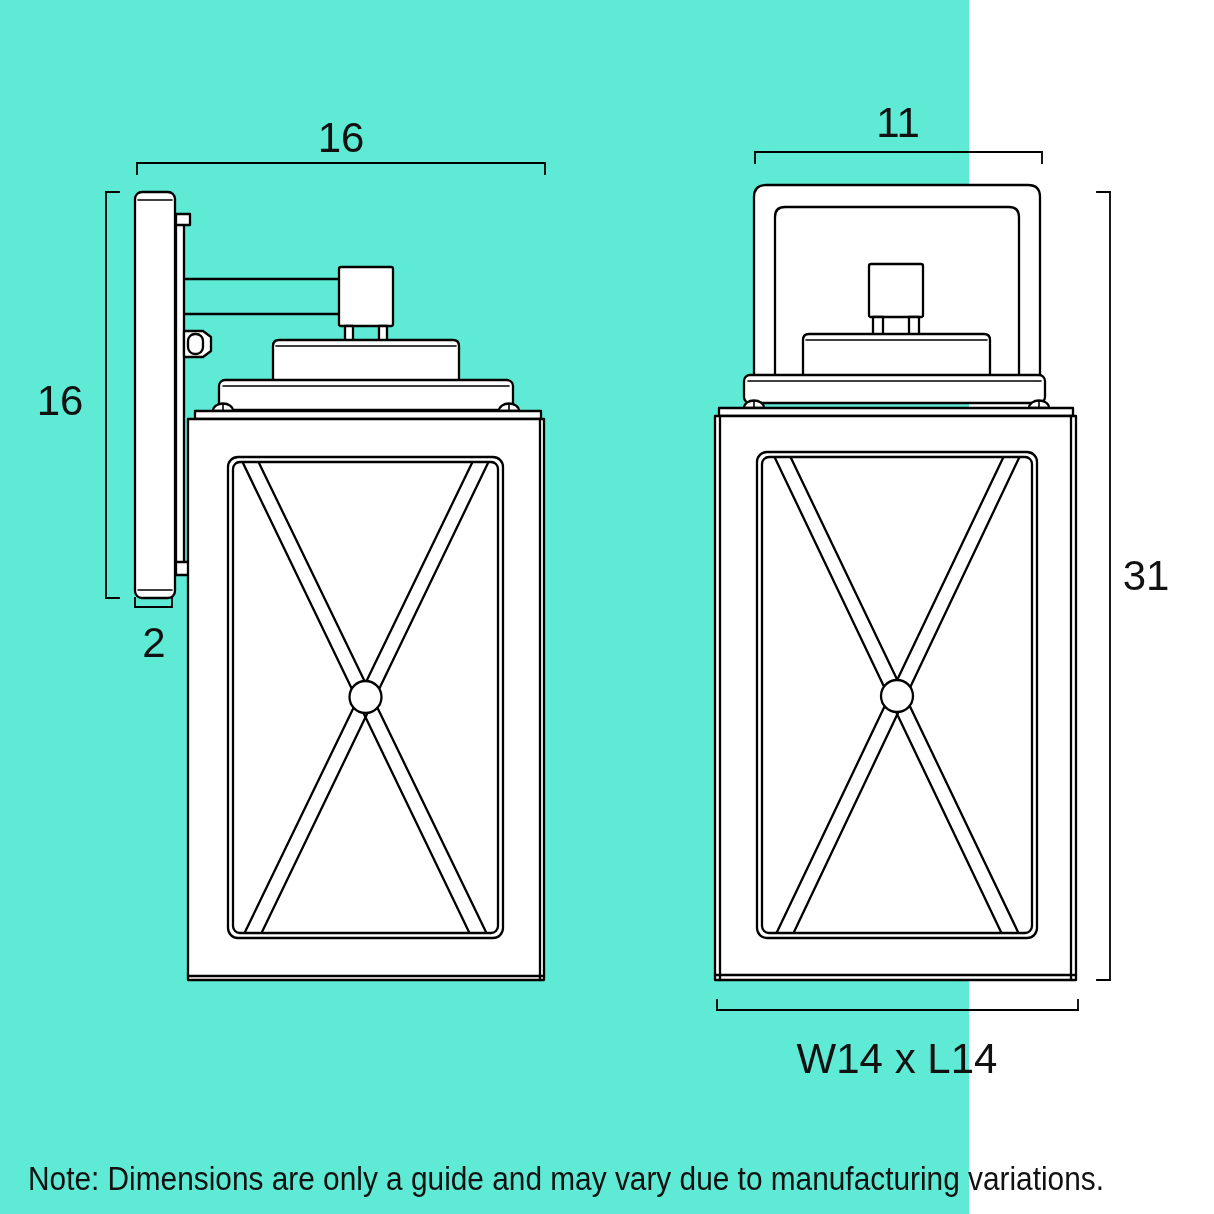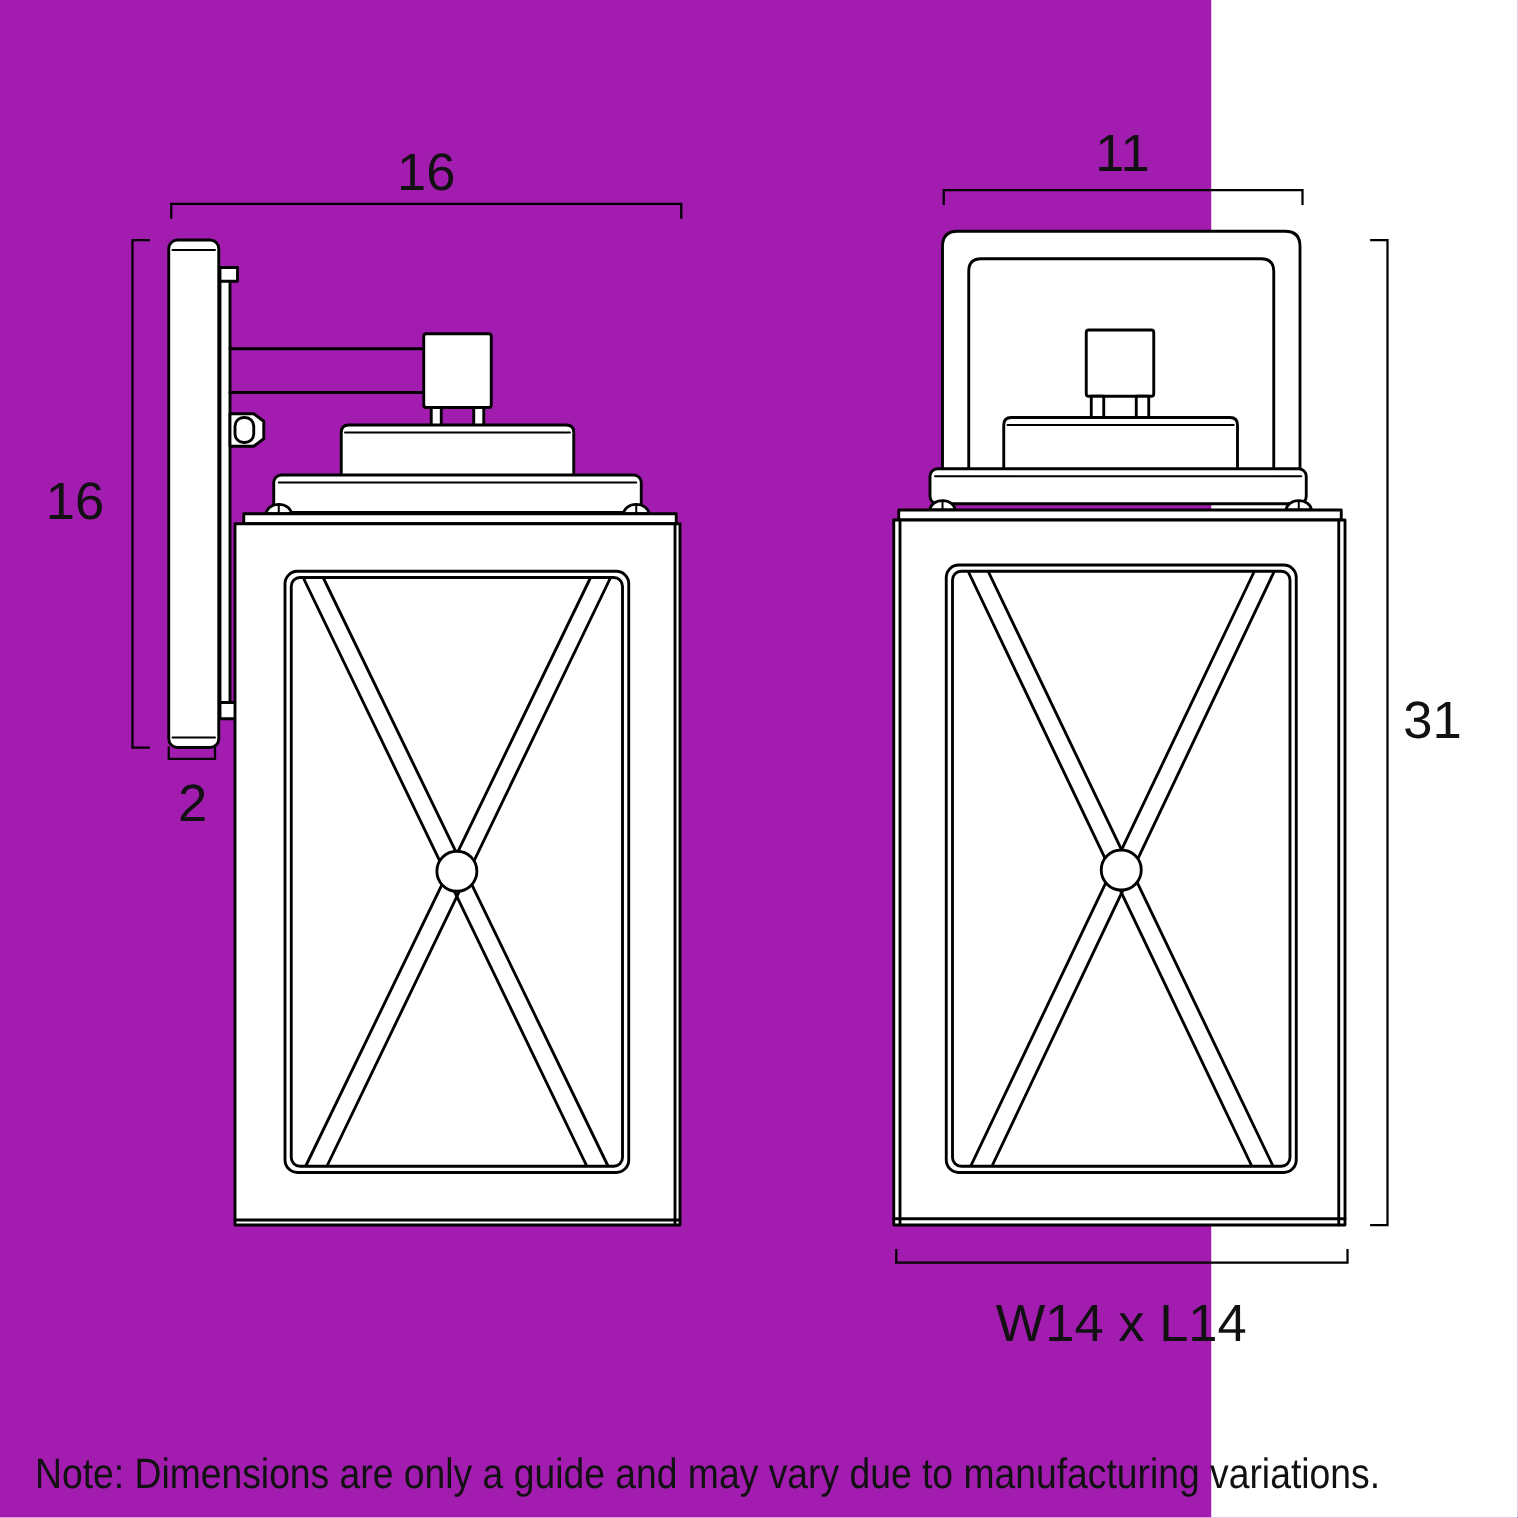--- a/index.html
+++ b/index.html
@@ -8,21 +8,21 @@
     background: #ffffff;
     width: 1214px;
     height: 1214px;
     overflow: hidden;
     font-family: "Liberation Sans", sans-serif;
   }
   .stage {
     position: relative;
     width: 969px;
     height: 1214px;
-    background: #a21caf;
+    background: #5eead4;
   }
   svg { display: block; }
   .outline {
     fill: none;
     stroke: #000000;
     stroke-width: 2.3;
     stroke-linecap: round;
     stroke-linejoin: round;
   }
   .solid {

